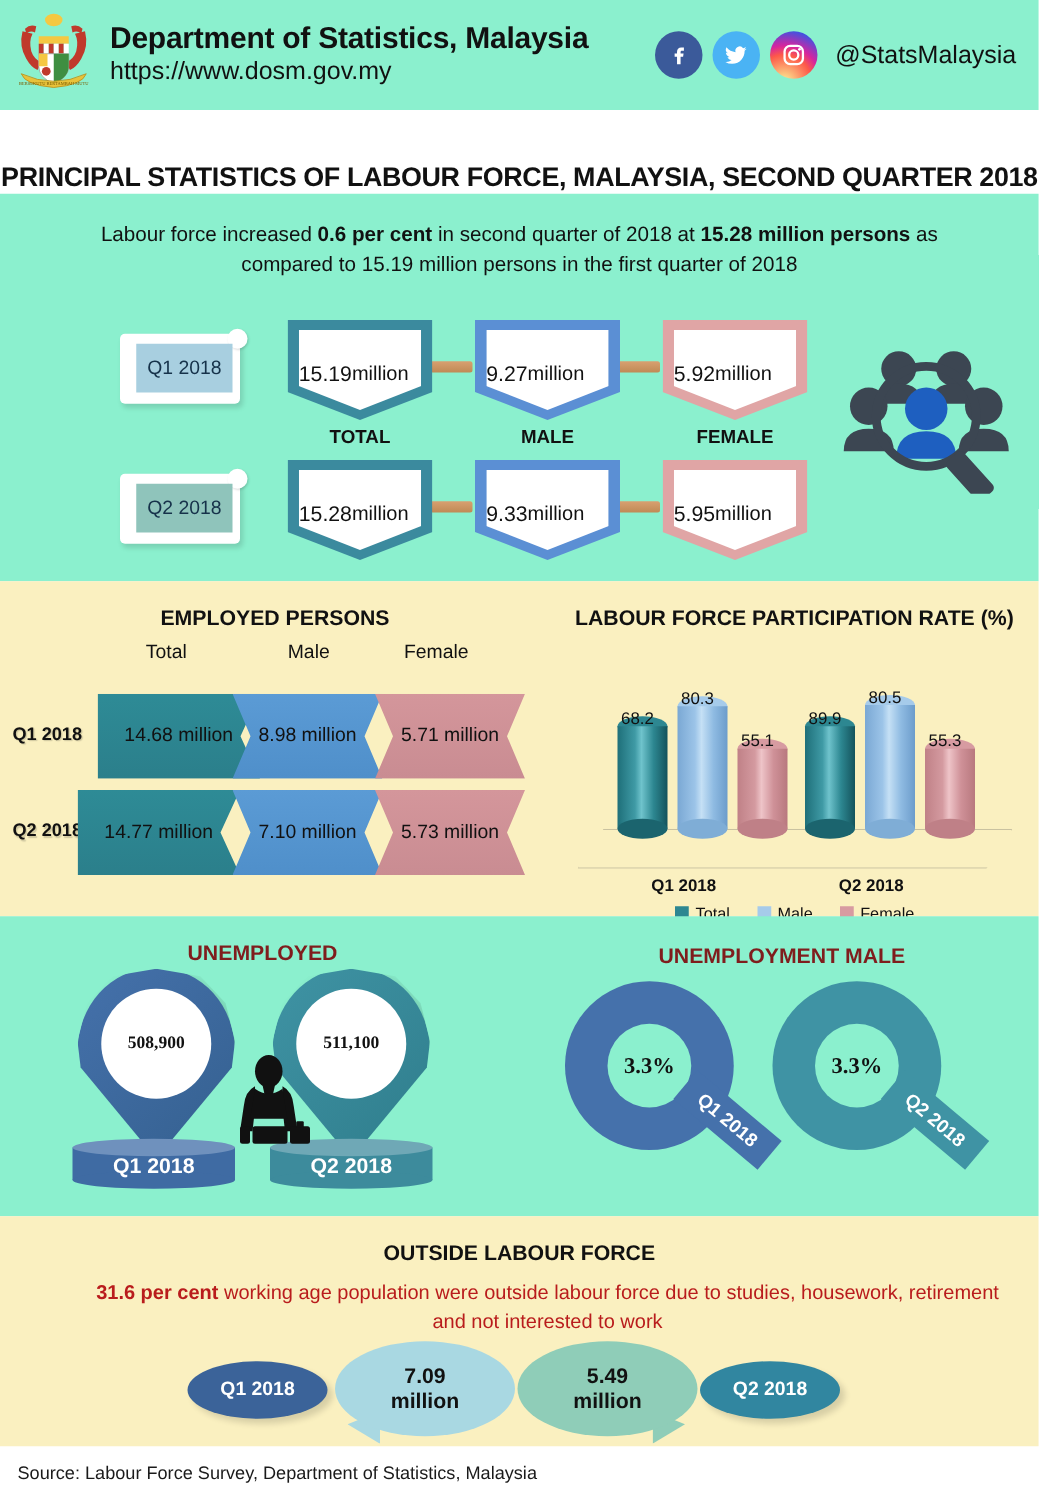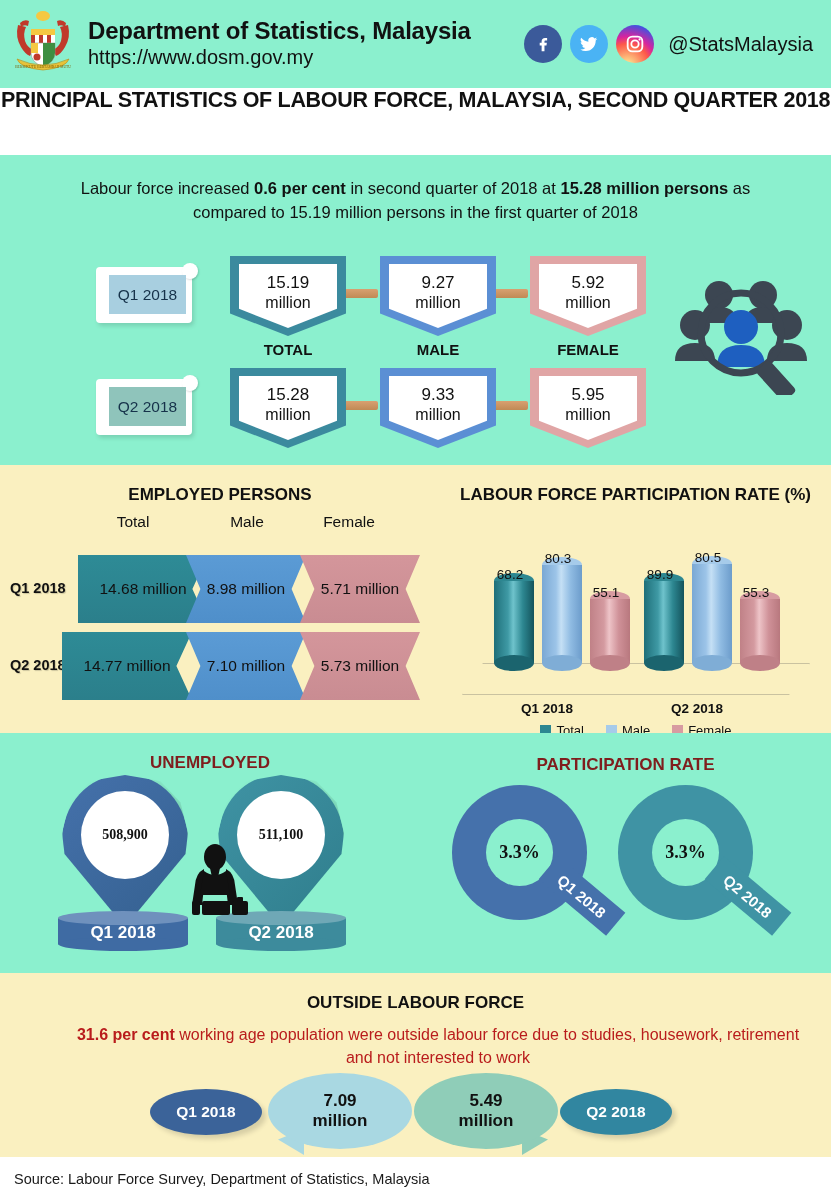--- a/index.html
+++ b/index.html
@@ -30,21 +30,21 @@
   .social { margin-left: auto; display: flex; align-items: center; gap: 8px; }
   .sicon { width: 38px; height: 38px; border-radius: 50%; display: flex; align-items: center; justify-content: center; }
   .sicon.fb { background: #3b5a9a; }
   .sicon.tw { background: #4ab3f4; }
   .sicon.ig { background: radial-gradient(circle at 30% 107%, #fdf497 0%, #fd5949 45%, #d6249f 60%, #285AEB 90%); }
   .handle { font-size: 20px; color: #111; margin-left: 6px; }
 
   
   .title-bar {
     height: 67px; background: #ffffff;
-    display: flex; align-items: flex-start; justify-content: center;
+    display: flex; align-items: flex-end; justify-content: center;
   }
   .title-text {
     font-size: 21.5px; font-weight: bold; color: #111;
     letter-spacing: -0.3px; white-space: nowrap;
   }
 
   
   .sec-lf { background: #8bf0ce; height: 310px; position: relative; padding-top: 14px; }
   .lf-lead { text-align: center; font-size: 16.5px; color: #111; line-height: 1.45; padding: 8px 52px 0 52px; }
   .lf-lead b { font-weight: bold; }
@@ -71,21 +71,21 @@
 
   .shield { position: absolute; width: 116px; height: 80px; }
   .shield .frame {
     position: absolute; inset: 0;
     clip-path: polygon(0 0,100% 0,100% 72%,50% 100%,0 72%);
   }
   .shield .face {
     position: absolute; left: 9px; right: 9px; top: 8px; bottom: 8px;
     background: #ffffff;
     clip-path: polygon(0 0,100% 0,100% 70%,50% 100%,0 70%);
-    display: flex; flex-direction: column; align-items: center;
+    display: flex; flex-direction: row; align-items: center;
     justify-content: flex-start; padding-top: 8px;
   }
   .shield .v1 { font-size: 17px; color: #111; line-height: 1.25; }
   .shield .v2 { font-size: 16px; color: #111; line-height: 1.25; }
   .shield.total .frame { background: #3b8a9e; }
   .shield.male  .frame { background: #5b8fd4; }
   .shield.female .frame { background: #e0a5a5; }
 
   .connector { position: absolute; height: 9px; background: linear-gradient(#d8a070,#c08a55); border-radius: 2px; }
   .colhead { position: absolute; font-size: 15px; font-weight: bold; color: #111; text-align: center; width: 116px; }
@@ -437,21 +437,21 @@
       <div class="li">
         <span class="sw" style="background:#d79ba1"></span>
         <span>Female</span>
       </div>
     </div>
   </div>
 </div>
 
 <div class="sec-un">
   <div class="hdr un-hdr">UNEMPLOYED</div>
-  <div class="hdr ur-hdr">PARTICIPATION RATE</div>
+  <div class="hdr ur-hdr">UNEMPLOYMENT MALE</div>
 
   <div class="pin q1" style="left:62px; top:42px;">
     <div class="drop"></div>
     <div class="hole">508,900</div>
   </div>
   <div class="pedestal ped-q1" style="left:58px; top:178px;">
     <div class="side"></div>
     <div class="bot-e"></div>
     <div class="top-e"></div>
     <div class="lbl">Q1 2018</div>

